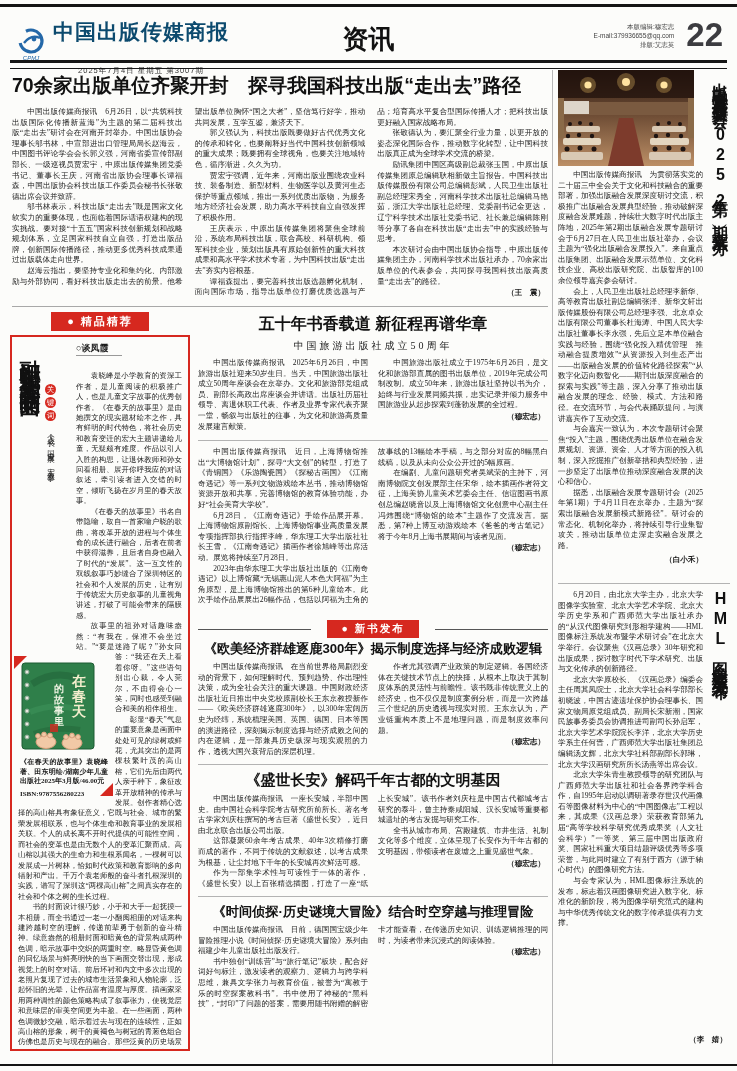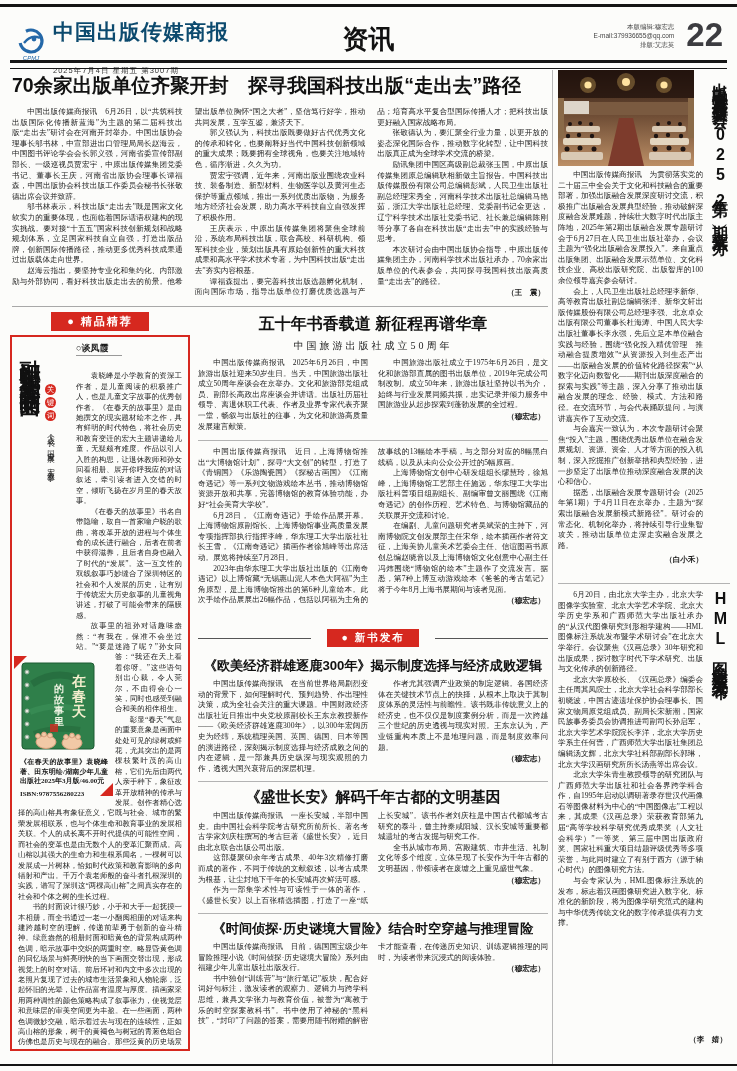--- a/index.html
+++ b/index.html
@@ -4,21 +4,21 @@
 <style>
   html,body{margin:0;padding:0;background:#e9e9e6;}
   .page{position:relative;width:737px;height:1071px;margin:0 auto;background:#fcfcfa;overflow:hidden;
         font-family:"Liberation Serif","DejaVu Serif",serif;color:#1c1c1c;}
   .sans{font-family:"Liberation Sans","DejaVu Sans",sans-serif;}
   
   .topline{position:absolute;top:4px;left:0;width:737px;height:3px;background:#141414;}
   .hdr{position:absolute;top:16px;left:14px;right:14px;height:42px;}
   .hdr-left{position:absolute;left:0;top:2px;display:flex;align-items:center;gap:5px;}
   .brand{font-size:21px;font-weight:800;letter-spacing:1px;color:#0c4a6e;}
-  .brand-sub{font-size:7.5px;color:#333;margin-top:20px;letter-spacing:1px;}
+  .brand-sub{font-size:7.5px;color:#333;margin-top:20px;letter-spacing:1px;text-align:center;}
   .section-title{position:absolute;left:50%;top:6px;transform:translateX(-50%);font-size:26px;font-weight:800;color:#111;}
   .hdr-right{position:absolute;right:0;top:2px;display:flex;align-items:center;gap:12px;}
   .editor-info{text-align:right;font-size:6.5px;line-height:9px;color:#444;font-family:"Liberation Sans","DejaVu Sans",sans-serif;}
   .page-num{font-size:33px;font-weight:800;color:#3c3c40;line-height:34px;}
   .hdr-rule{position:absolute;top:60px;left:10px;width:717px;height:5px;border-top:3px solid #161616;border-bottom:1px solid #161616;}
   
   .top-article{position:absolute;top:72px;left:12px;width:536px;}
   .top-article h1{margin:0 0 8px 0;font-size:19.5px;font-weight:800;letter-spacing:0;color:#111;}
   .cols3{column-count:3;column-gap:12px;column-fill:auto;height:200px;overflow:hidden;
          font-size:7.6px;line-height:10.6px;text-align:justify;}
@@ -51,21 +51,21 @@
   .mh{margin:2px 0 4px 0;font-weight:800;text-align:center;color:#111;
       font-family:"Liberation Sans","DejaVu Sans",sans-serif;}
   .mh-a{font-size:16px;}
   .mh-b{font-size:15.5px;}
   .mh-c{font-size:13.2px;white-space:nowrap;}
   .mh-d{font-size:15px;}
   .subtitle{text-align:center;font-size:10px;letter-spacing:3px;color:#222;margin:0 0 5px 0;}
   .body2{column-count:2;column-gap:10px;column-fill:auto;overflow:hidden;
          font-size:7.6px;line-height:10.6px;text-align:justify;}
   .mid-div{border-top:1px solid #b3b3b3;margin:6px 0;}
-  .nb-marker{display:flex;align-items:center;gap:16px;margin:10px 0;}
+  .nb-marker{display:flex;align-items:center;gap:16px;margin:1px 0;}
   .nb-line{flex:1;border-top:1px solid #555;}
   .nb-pill{background:#d6281f;color:#fff;font-size:10.5px;font-weight:700;letter-spacing:2px;
            padding:2px 14px;font-family:"Liberation Sans","DejaVu Sans",sans-serif;}
   
   .vrule{position:absolute;top:70px;left:552px;width:1px;height:994px;background:#b8b8b8;}
   .right-col{position:absolute;top:70px;left:558px;width:172px;}
   .r-article{overflow:hidden;position:relative;}
   .vhead{float:right;writing-mode:vertical-rl;text-orientation:upright;font-weight:800;color:#111;
          font-family:"Liberation Sans","DejaVu Sans",sans-serif;margin-left:6px;}
   .vhead-1{font-size:16px;letter-spacing:3px;height:498px;}
@@ -208,21 +208,20 @@
     </article>
 
     <div class="mid-div"></div>
 
     <article>
       <div class="body2" style="height:172px;">
         <div>
             <p>中国出版传媒商报讯　近日，上海博物馆推出“大博物馆计划”，探寻“大文创”的转型，打造了《青铜国》《乐游陶瓷国》《探秘古画国》《江南奇遇记》等一系列文物游戏绘本丛书，推动博物馆资源开放和共享，完善博物馆的教育体验功能，办好“社会美育大学校”。</p>
             <p>6月28日，《江南奇遇记》手绘作品展开幕。上海博物馆原副馆长、上海博物馆事业高质量发展专项指挥部执行指挥李峰，华东理工大学出版社社长王雪，《江南奇遇记》插画作者徐旭峰等出席活动。展览将持续至7月28日。</p>
             <p>2023年由华东理工大学出版社出版的《江南奇遇记》以上博馆藏“无锡惠山泥人本色大阿福”为主角原型，是上海博物馆推出的第6种儿童绘本。此次手绘作品展展出26幅作品，包括以阿福为主角的故事线的13幅绘本手稿，与之部分对应的8幅黑白线稿，以及从未向公众公开过的5幅原画。</p>
-            <p>上海博物馆文创中心研发组组长缪慧玲，徐旭峰，上海博物馆工艺部主任施远，华东理工大学出版社科普项目组副组长、副编审曾文丽围绕《江南奇遇记》的创作历程、艺术特色、与博物馆藏品的关联展开交流和讨论。</p>
             <p>在编剧、儿童问题研究者吴斌荣的主持下，河南博物院文创发展部主任宋华，绘本插画作者符文征，上海美协儿童美术艺委会主任、信谊图画书原创总编赵晓音以及上海博物馆文化创意中心副主任冯炜围绕“博物馆的绘本”主题作了交流发言。据悉，第7种上博互动游戏绘本《爸爸的考古笔记》将于今年8月上海书展期间与读者见面。</p>
           </div>
         <div class="byline">（穆宏志）</div>
       </div>
     </article>
 
     <div class="nb-marker">
       <span class="nb-line"></span>
       <span class="nb-pill">● 新书发布</span>
       <span class="nb-line"></span>

